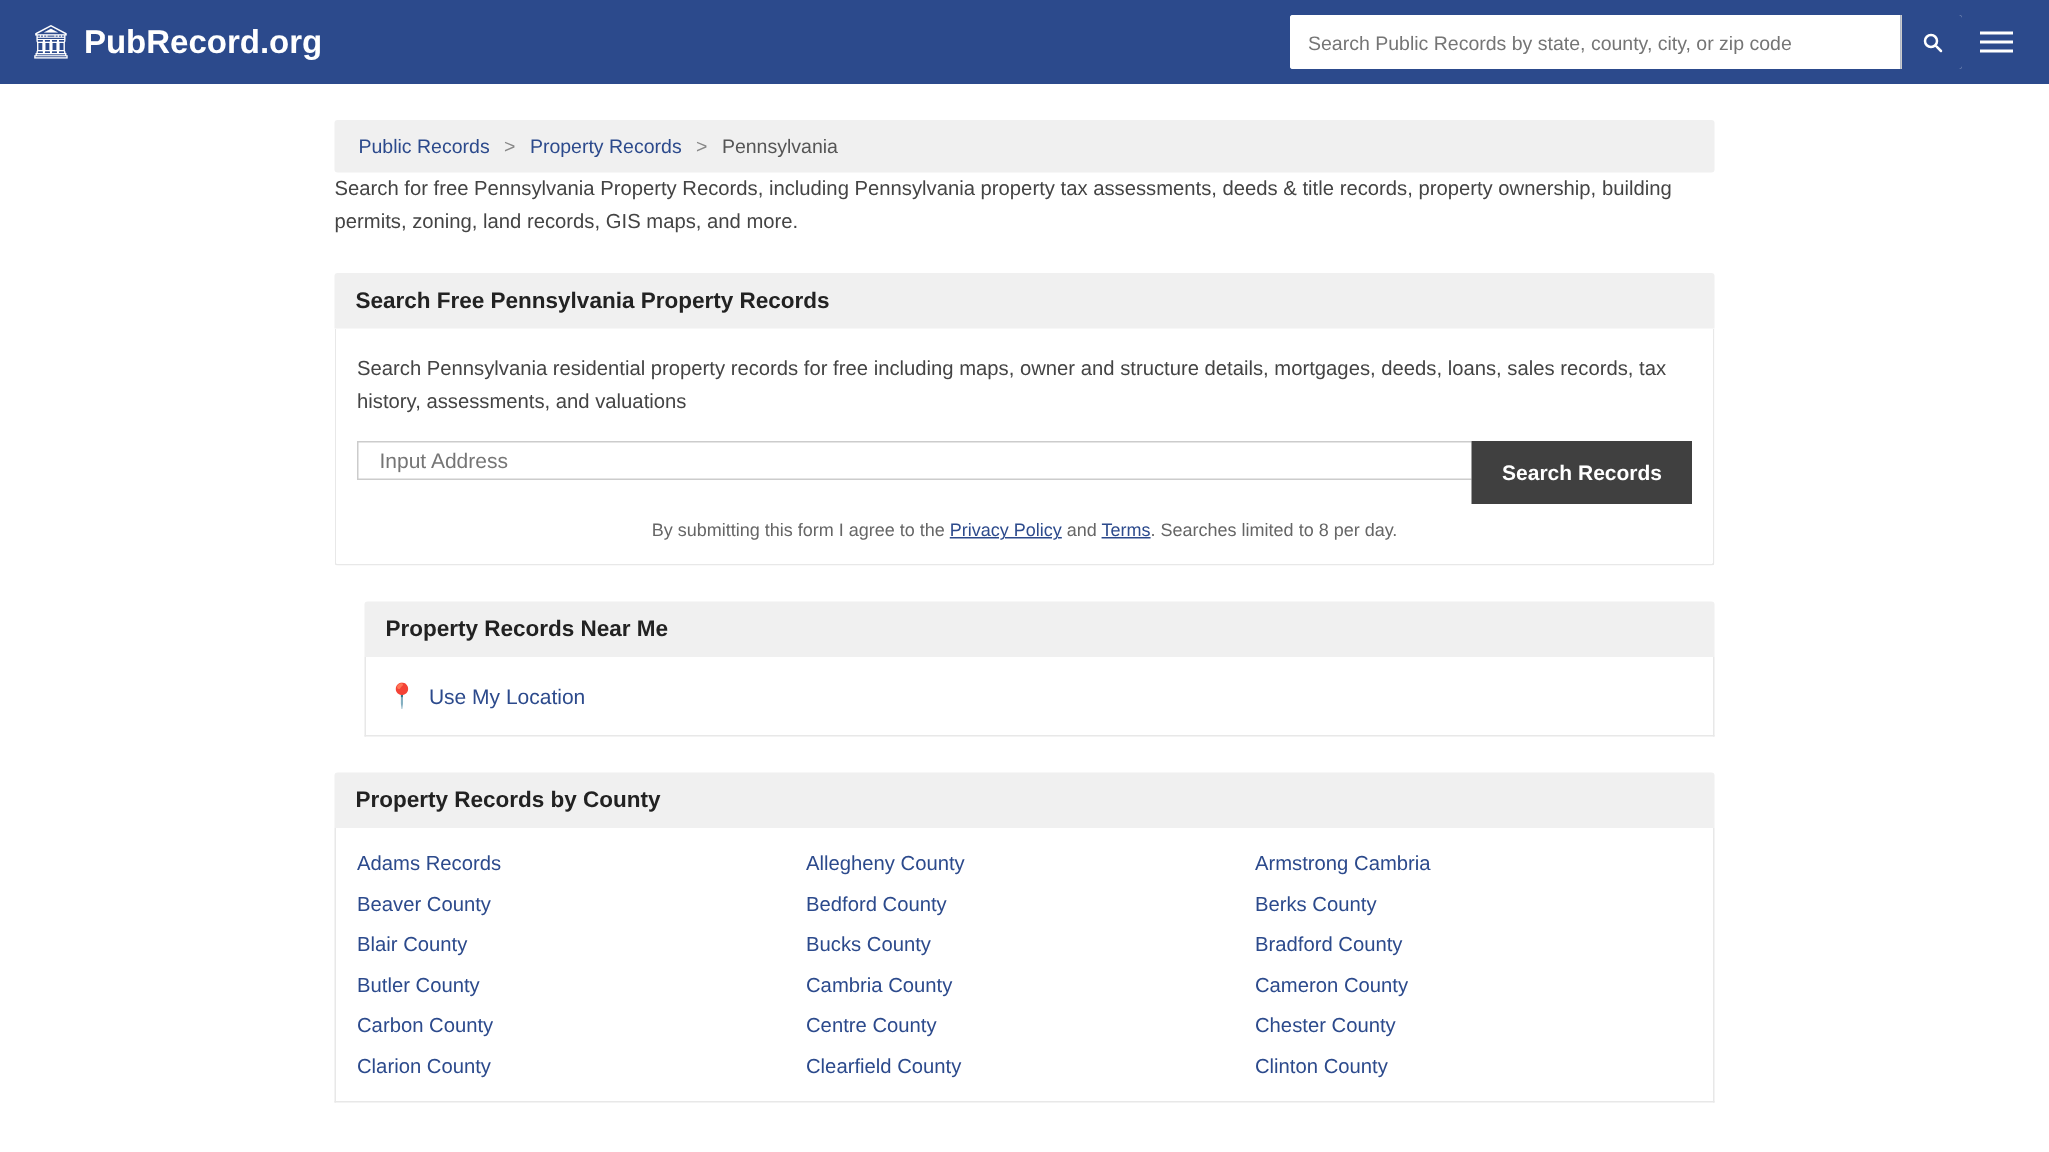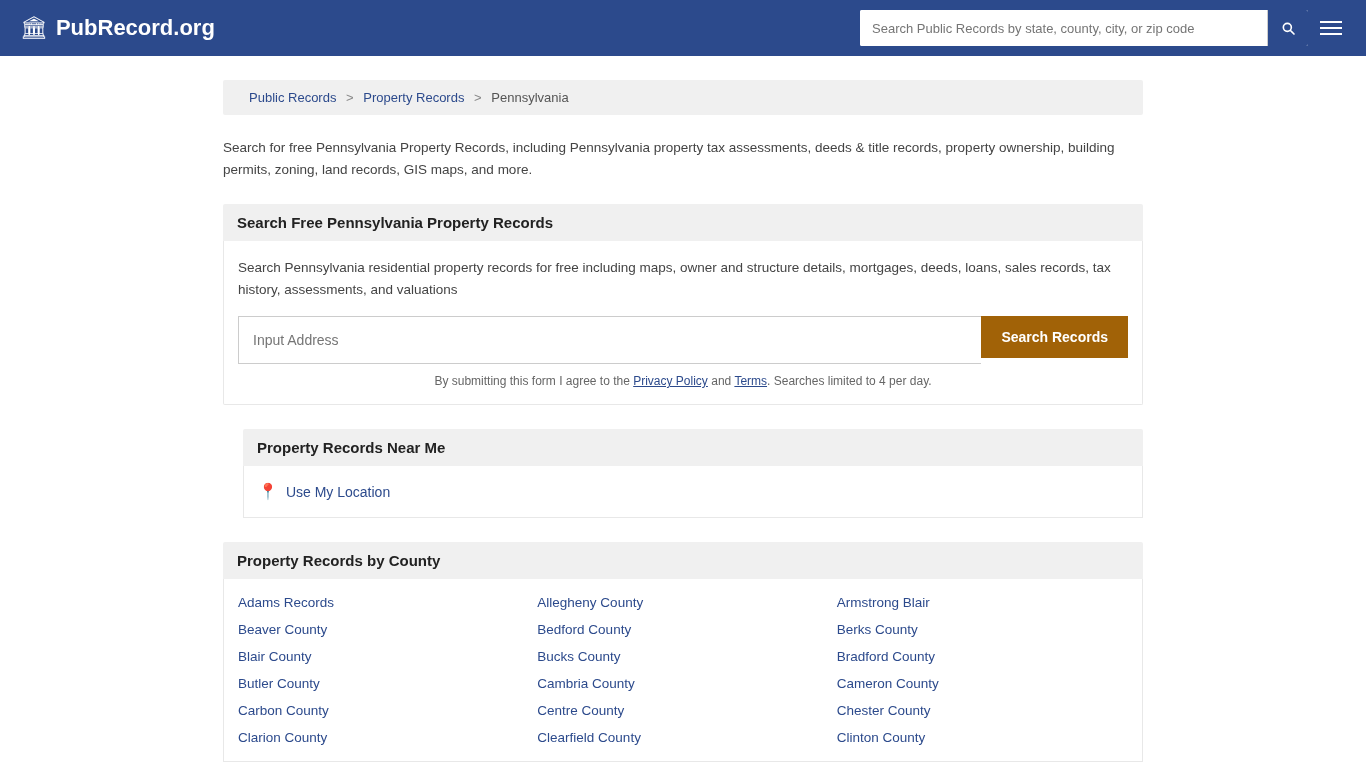--- a/index.html
+++ b/index.html
@@ -93,23 +93,23 @@
     .page-title {
       font-size: 24px;
       font-weight: bold;
       color: #222;
       margin-bottom: 16px;
     }
 
     
     .breadcrumb {
       background: #f0f0f0;
-      padding: 10px 26px;
+      padding: 10px 16px;
       border-radius: 2px;
-      margin-bottom: 22px;
+      margin-bottom: 0;
       font-size: 13px;
       color: #555;
     }
     .breadcrumb a {
       color: #2c4a8c;
       text-decoration: none;
     }
     .breadcrumb-sep {
       margin: 0 6px;
       color: #888;
@@ -155,25 +155,25 @@
       gap: 0;
       margin-bottom: 10px;
     }
     .address-input {
       flex: 1;
       border: 1px solid #ccc;
       border-right: none;
       padding: 10px 14px;
       font-size: 14px;
       outline: none;
-      height: 48px;
+      height: 26px;
       color: #999;
     }
     .search-records-btn {
-      background: #a16207;
+      background: #404040;
       color: #fff;
       border: none;
       padding: 0 20px;
       font-size: 14px;
       font-weight: bold;
       cursor: pointer;
       height: 42px;
       white-space: nowrap;
     }
 
@@ -271,42 +271,42 @@
     <div class="section-body">
       <p class="section-description">Search Pennsylvania residential property records for free including maps, owner and structure details, mortgages, deeds, loans, sales records, tax history, assessments, and valuations</p>
       <div class="search-form">
         <input type="text" class="address-input" placeholder="Input Address" style="">
         <button class="search-records-btn">Search Records</button>
       </div>
       <p class="form-disclaimer">
         <span>By submitting this form I agree to the</span>
         <a href="#">Privacy Policy</a>
         <span> </span><span>and</span>
-        <a href="#">Terms</a><span>. Searches limited to 4 per day.</span>
+        <a href="#">Terms</a><span>. Searches limited to 8 per day.</span>
       </p>
     </div>
   </section>
 
   <section class="near-me-section">
     <div class="section-header">Property Records Near Me</div>
     <div class="near-me-body">
       <a href="#" class="use-location-link">
         <span class="location-icon">📍</span>
         <span>Use My Location</span>
       </a>
     </div>
   </section>
 
   <section class="county-section">
     <div class="section-header">Property Records by County</div>
     <div class="county-body">
       <div class="county-grid" id="county-grid">
       <a href="#" class="county-link">Adams Records</a>
           <a href="#" class="county-link">Allegheny County</a>
-          <a href="#" class="county-link">Armstrong Blair</a>
+          <a href="#" class="county-link">Armstrong Cambria</a>
           <a href="#" class="county-link">Beaver County</a>
           <a href="#" class="county-link">Bedford County</a>
           <a href="#" class="county-link">Berks County</a>
           <a href="#" class="county-link">Blair County</a>
           <a href="#" class="county-link">Bucks County</a>
           <a href="#" class="county-link">Bradford County</a>
           <a href="#" class="county-link">Butler County</a>
           <a href="#" class="county-link">Cambria County</a>
           <a href="#" class="county-link">Cameron County</a>
           <a href="#" class="county-link">Carbon County</a>

